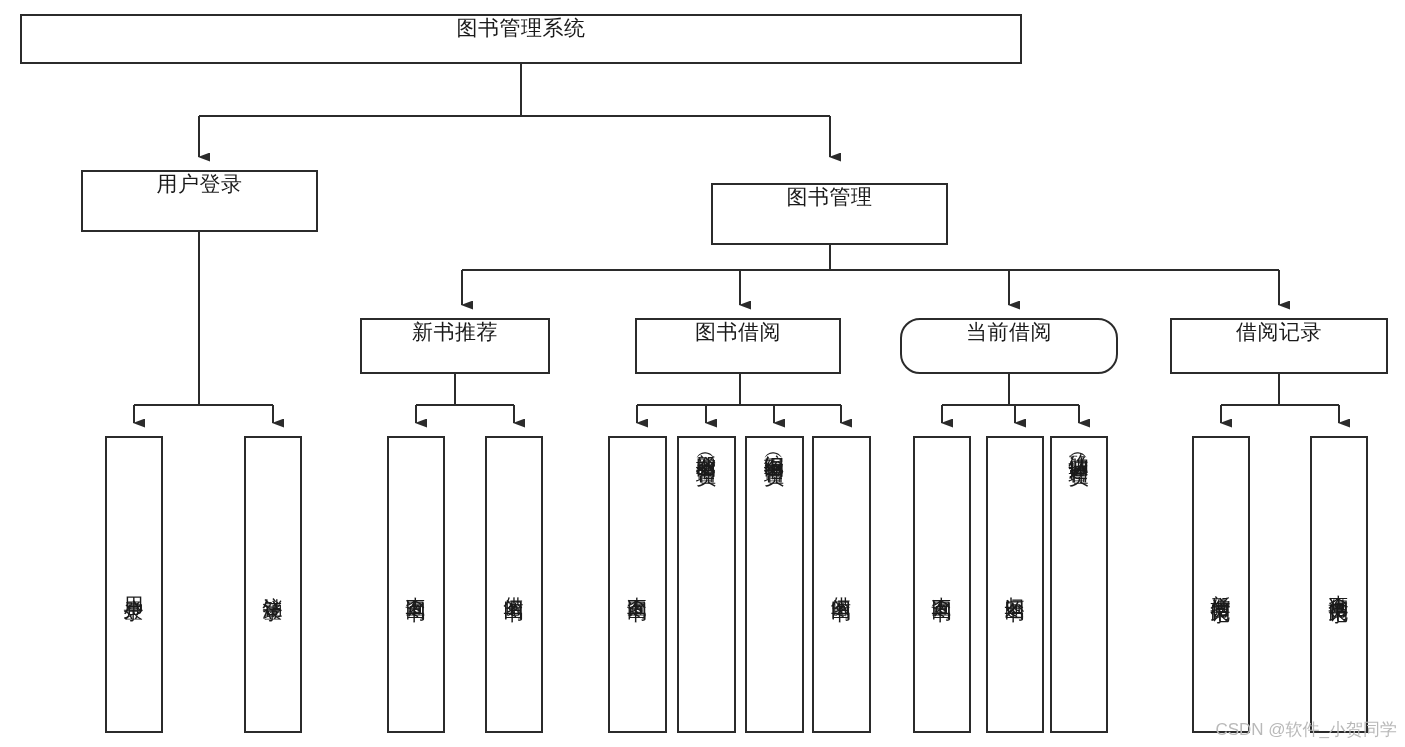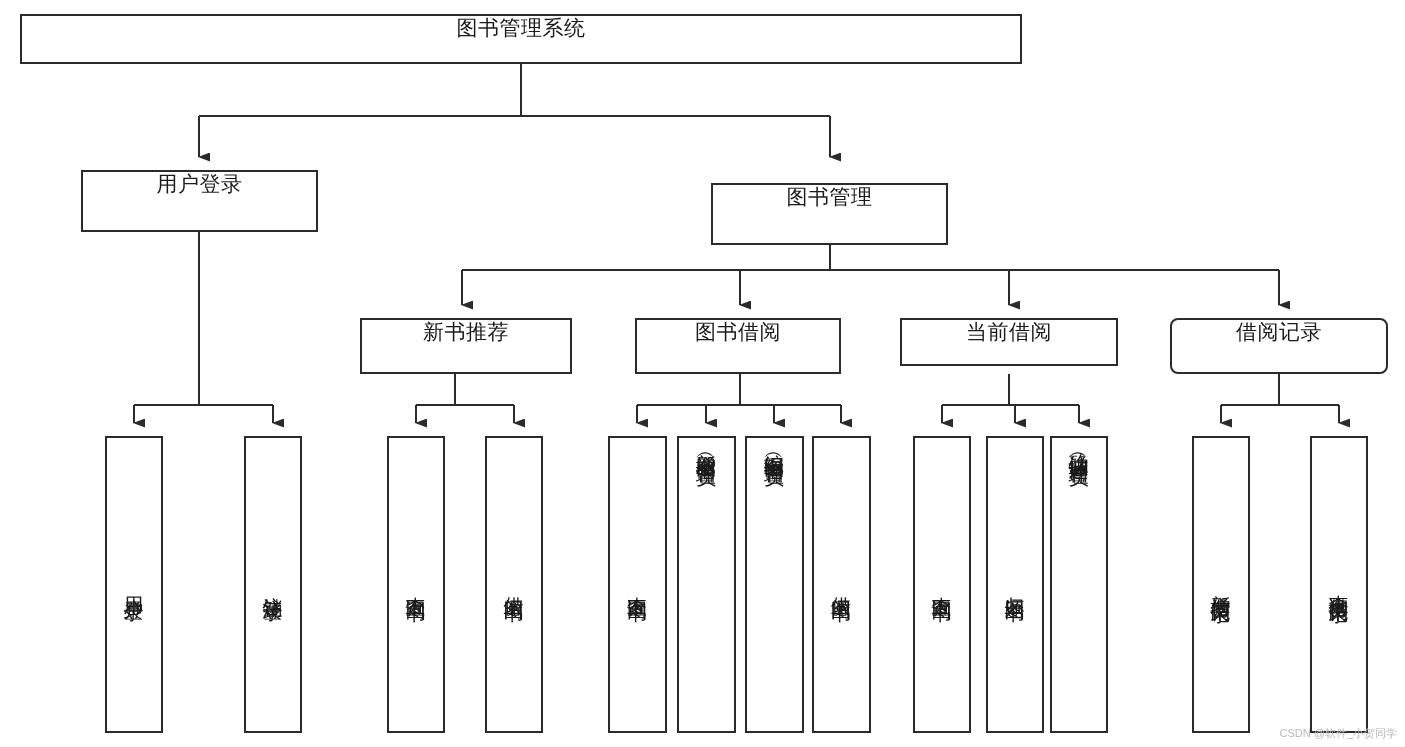--- a/index.html
+++ b/index.html
@@ -68,21 +68,21 @@
     stroke-width: 2;
     fill: none;
   }
   .conn-arrow {
     fill: #2b2b2b;
   }
   #watermark {
     position: absolute;
     right: 8px;
     bottom: 6px;
-    font-size: 11px;
+    font-size: 17px;
     color: #b9b9b9;
     white-space: nowrap;
     font-family: "Liberation Sans", "DejaVu Sans", sans-serif;
     margin-top: 27px;
   }
 </style>
 </head>
 <body>
 
 <div id="diagram-root">
@@ -154,33 +154,33 @@
   </div>
 
   <div class="node-box" style="left:81px; top:170px; width:237px; height:62px;">
     <span class="node-label">用户登录</span>
   </div>
 
   <div class="node-box" style="left:711px; top:170px; width:237px; height:62px;margin-top:13px;">
     <span class="node-label">图书管理</span>
   </div>
 
-  <div class="node-box" style="left:360px; top:318px; width:212px; height:56px;">
+  <div class="node-box" style="left:360px; top:318px; width:190px; height:56px;">
     <span class="node-label">新书推荐</span>
   </div>
 
   <div class="node-box" style="left:635px; top:318px; width:206px; height:56px;">
     <span class="node-label">图书借阅</span>
   </div>
 
-  <div class="node-box" style="left:900px; top:318px; width:218px; height:48px;">
+  <div class="node-box" style="left:900px; top:318px; width:218px; height:56px;border-radius:20px;">
     <span class="node-label">当前借阅</span>
   </div>
 
-  <div class="node-box" style="left:1170px; top:318px; width:218px; height:56px;border-radius:8px;">
+  <div class="node-box" style="left:1170px; top:318px; width:218px; height:56px;">
     <span class="node-label">借阅记录</span>
   </div>
 
   <div class="node-box node-vertical vcenter" style="left:105px; top:436px; width:58px; height:297px;">
     <span class="node-label">用户登录</span>
   </div>
 
   <div class="node-box node-vertical vcenter" style="left:244px; top:436px; width:58px; height:297px;">
     <span class="node-label">注销登录</span>
   </div>

